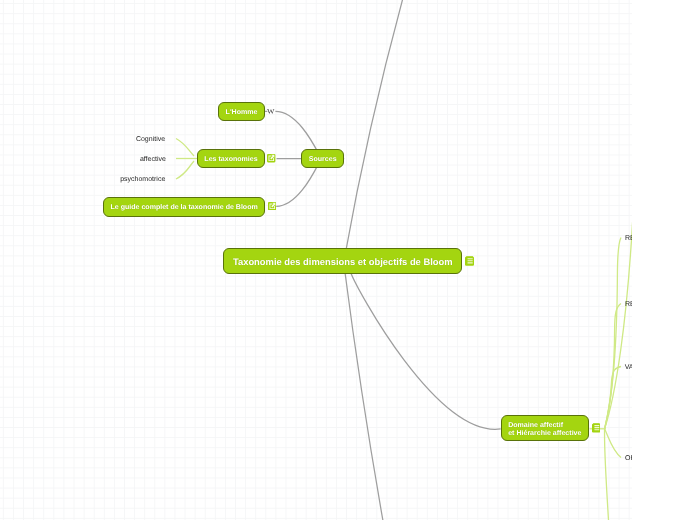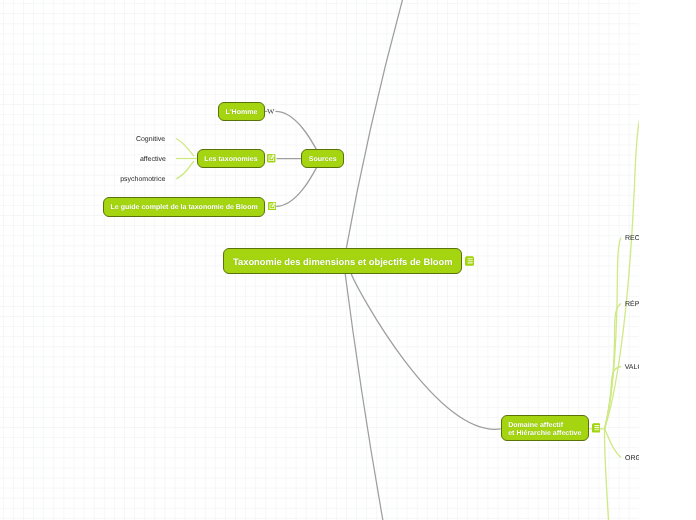--- a/index.html
+++ b/index.html
@@ -18,21 +18,20 @@
     position: relative;
     width: 632px;
     height: 520px;
     background-color: #ffffff;
     background-image:
       linear-gradient(to right, #f5f6f7 1px, transparent 1px),
       linear-gradient(to bottom, #f5f6f7 1px, transparent 1px);
     background-size: 10.1px 10.1px;
     background-position: 2.9px 3.1px;
     overflow: hidden;
-    padding-left: 7px;
   }
   svg.links { position: absolute; left: 0; top: 0; width: 696px; height: 520px; pointer-events: none; }
   .node {
     position: absolute;
     box-sizing: border-box;
     background: #A4D510;
     border: 1px solid #59720a;
     border-radius: 6px;
     color: #ffffff;
     font-weight: bold;

